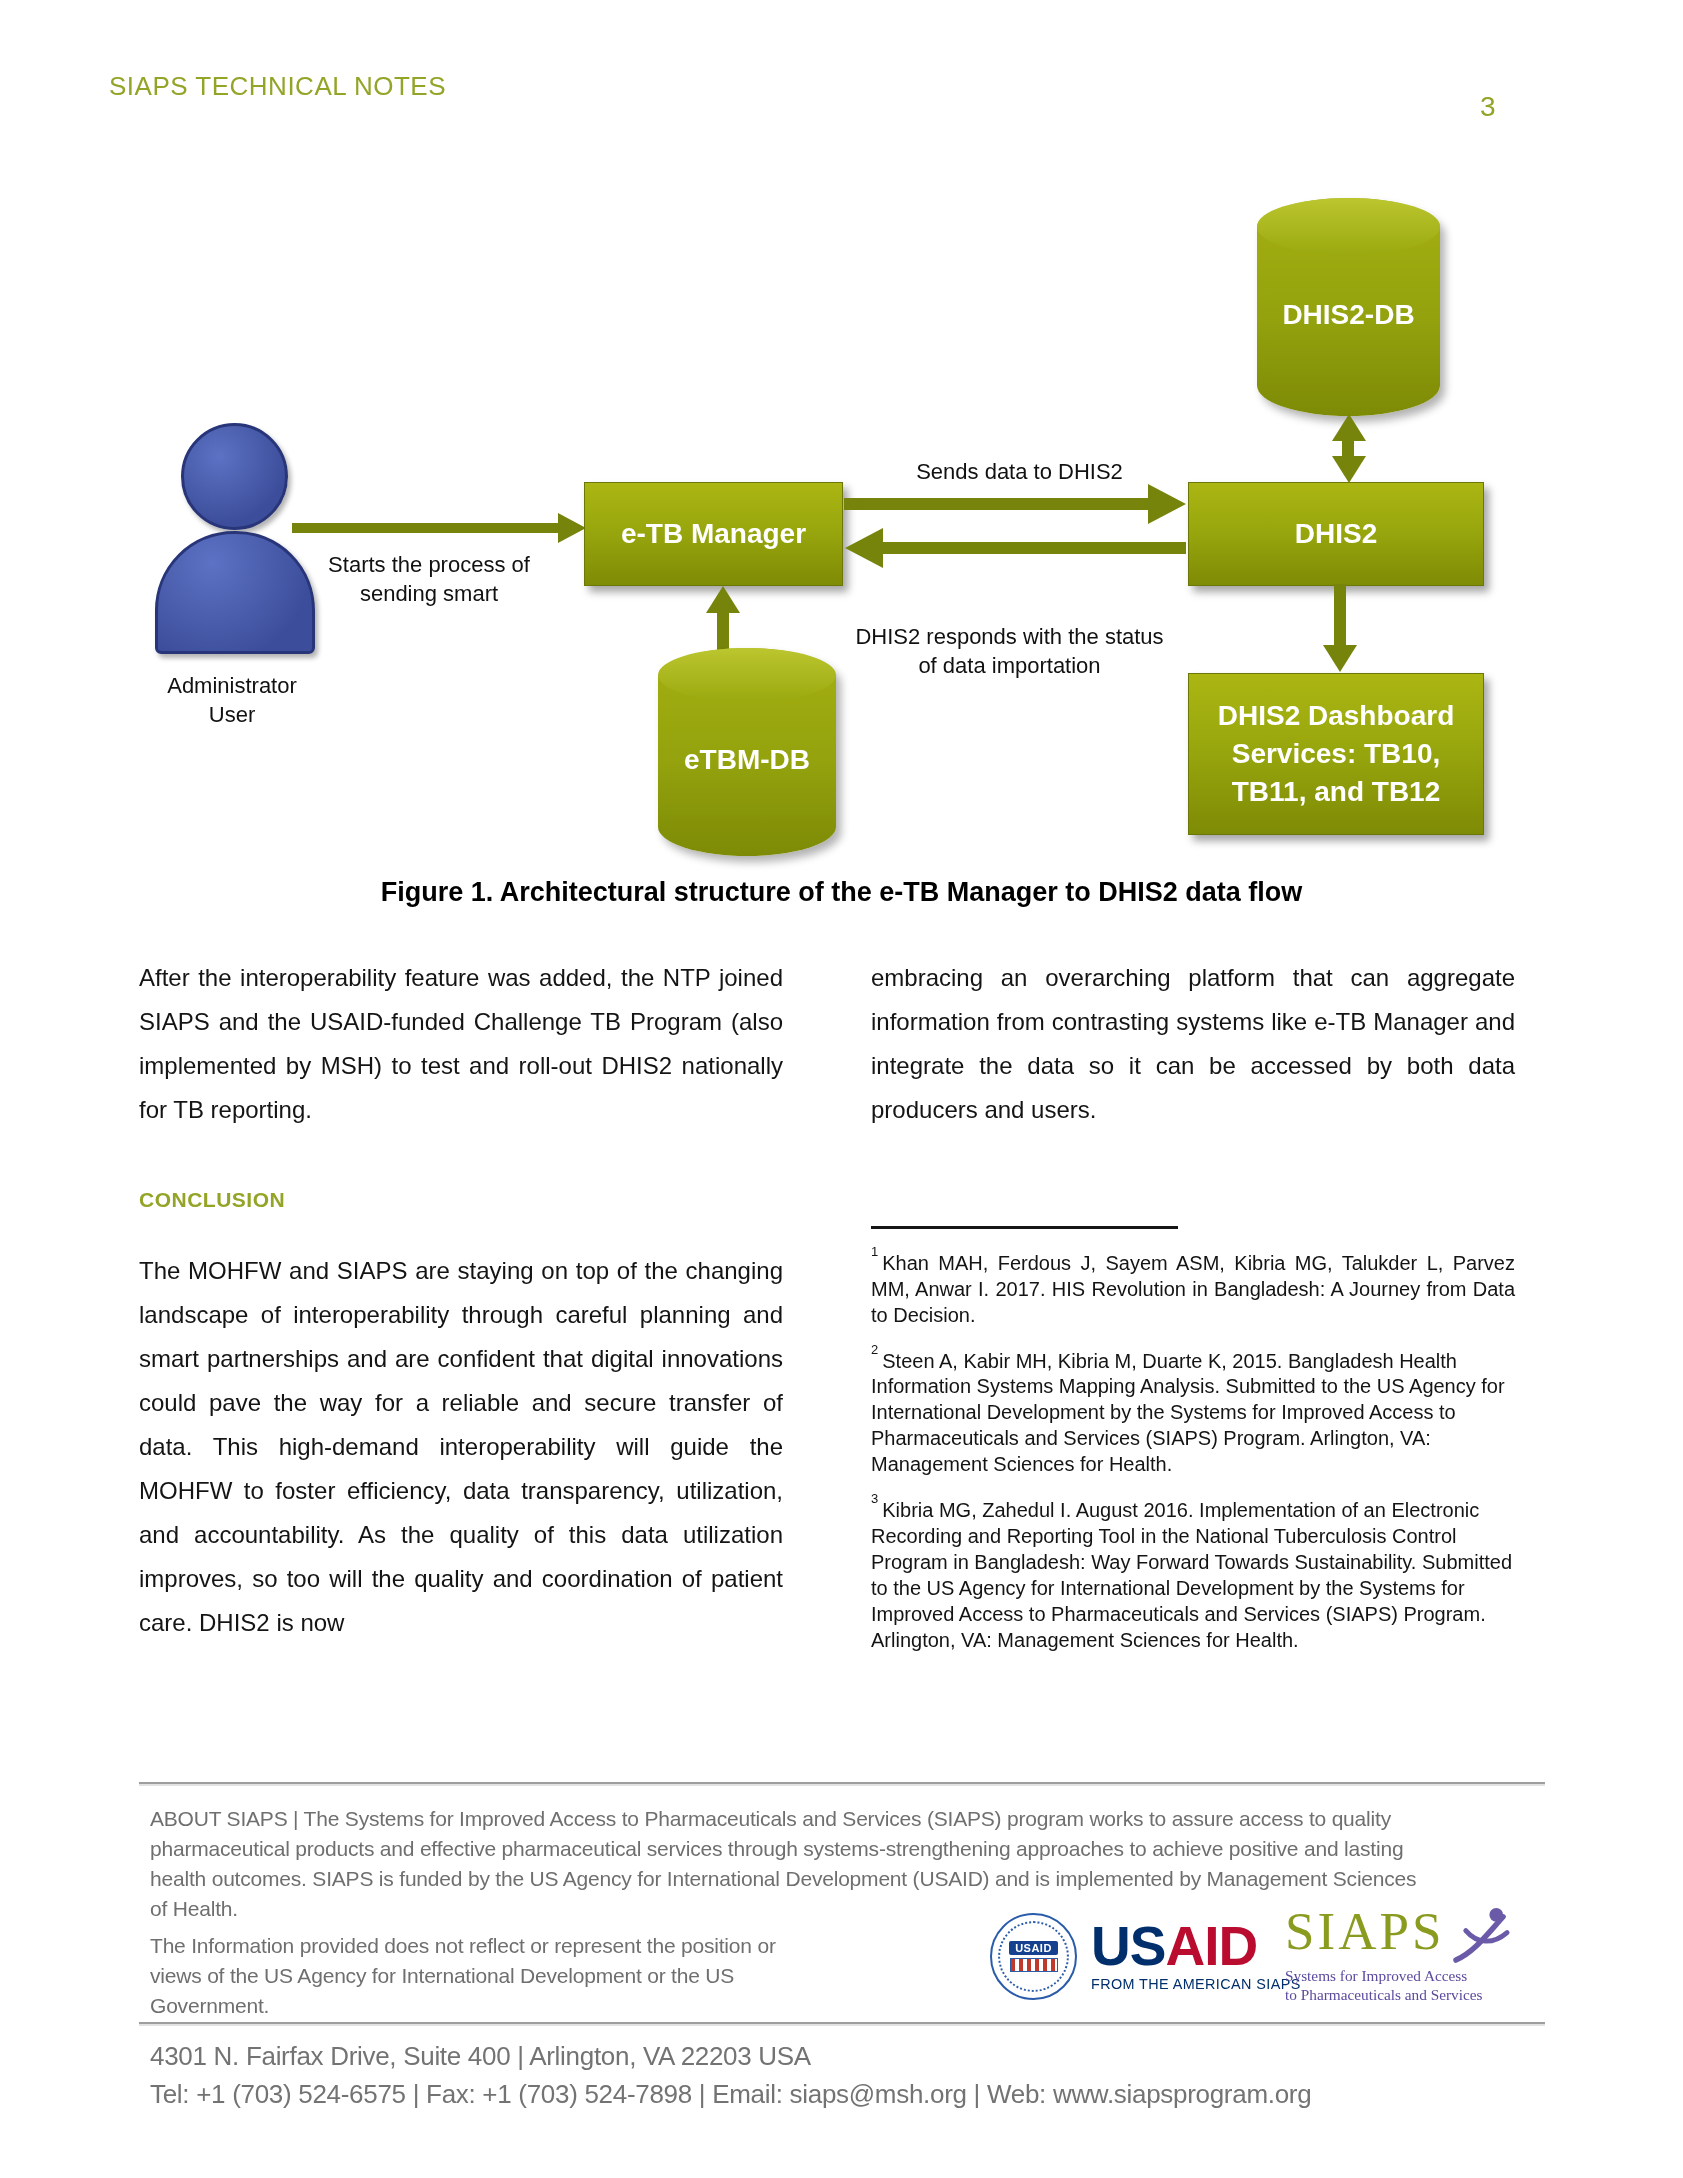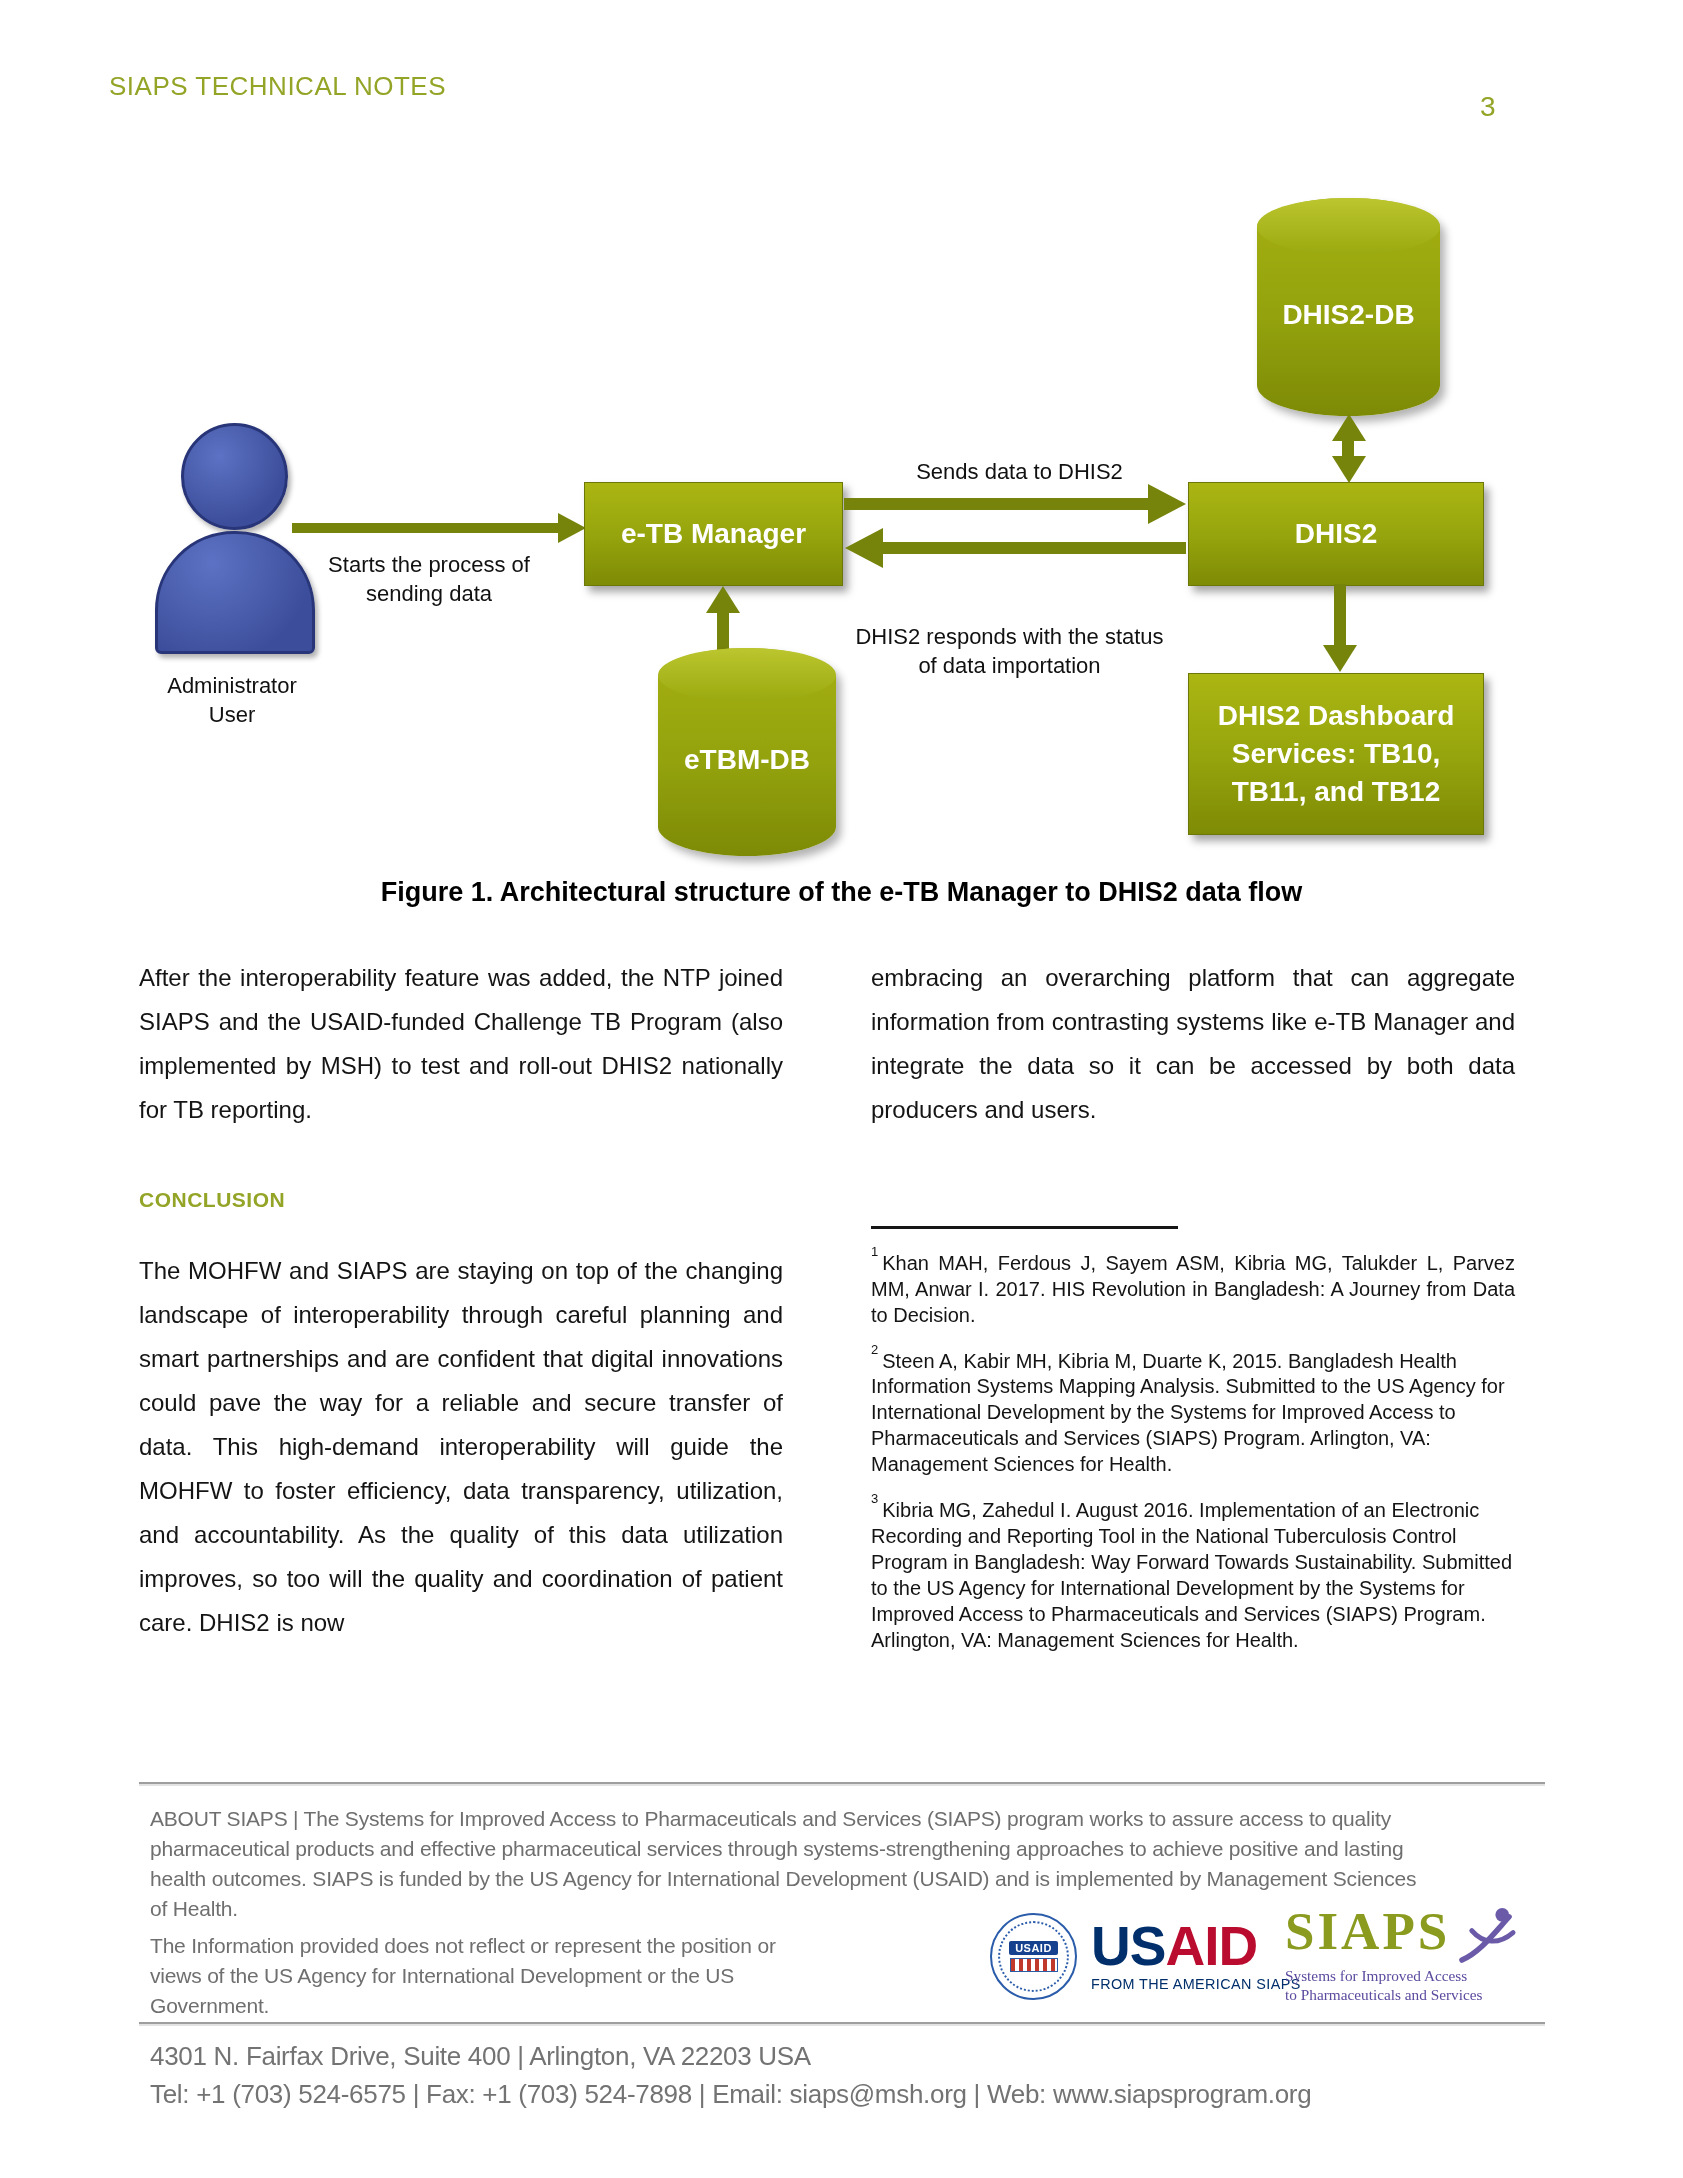--- a/index.html
+++ b/index.html
@@ -63,21 +63,21 @@
   .seal::before{content:"";position:absolute;inset:6px;border-radius:50%;border:2px dotted #2a5caa;}
   .seal-band{background:#16418f;color:#fff;font-size:11px;font-weight:bold;padding:1px 6px;border-radius:2px;letter-spacing:0.5px;}
   .seal-stripes{margin-top:3px;width:46px;height:12px;
         background:repeating-linear-gradient(90deg,#c0392b 0 4px,#ffffff 4px 8px);border:1px solid #2a5caa;}
   .usaid-text{margin-left:14px;}
   .usaid-word{font-size:55px;font-weight:bold;letter-spacing:-1px;line-height:51px;}
   .usaid-us{color:#002f6c;} .usaid-aid{color:#ba0c2f;}
   .usaid-tag{color:#002f6c;font-size:14.4px;letter-spacing:0.4px;margin-top:4px;}
 
   .siaps-wrap{left:1285px;top:1905px;}
-  .siaps-row{display:flex;align-items:flex-start;font-weight:bold;}
+  .siaps-row{display:flex;align-items:flex-start;}
   .siaps-name{font-family:"Liberation Serif",serif;font-size:53px;color:#8a9b1f;letter-spacing:3px;line-height:53px;}
   .siaps-tag{font-family:"Liberation Serif",serif;font-size:15.3px;line-height:19px;color:#5b4a9e;margin-top:2px;}
 
   .addr{color:#737373;font-size:26px;letter-spacing:-0.3px;}
 </style>
 </head>
 <body>
 
 <div class="page">
 
@@ -85,21 +85,21 @@
   <div class="abs hdr-page">3</div>
 
   <div>
 
     <div class="abs actor-head"></div>
     <div class="abs actor-body"></div>
     <div class="abs dlabel" style="left:153px;top:671px;width:158px;">Administrator User</div>
 
     <div class="abs shaft" style="left:292px;top:523px;width:269px;height:10px;"></div>
     <div class="abs tri tri-right-sm" style="left:558px;top:513px;"></div>
-    <div class="abs dlabel" style="left:315px;top:550px;width:228px;">Starts the process of sending data</div>
+    <div class="abs dlabel" style="left:315px;top:550px;width:228px;">Starts the process of sending smart</div>
 
     <div class="abs gbox" style="left:584px;top:482px;width:257px;height:102px;">e-TB Manager</div>
 
     <div class="abs gbox" style="left:1188px;top:482px;width:294px;height:102px;">DHIS2</div>
 
     <div class="abs shaft" style="left:844px;top:498px;width:309px;height:12px;"></div>
     <div class="abs tri tri-right" style="left:1148px;top:484px;"></div>
     <div class="abs dlabel" style="left:861px;top:457px;width:317px;">Sends data to DHIS2</div>
 
     <div class="abs tri tri-left" style="left:845px;top:528px;"></div>

